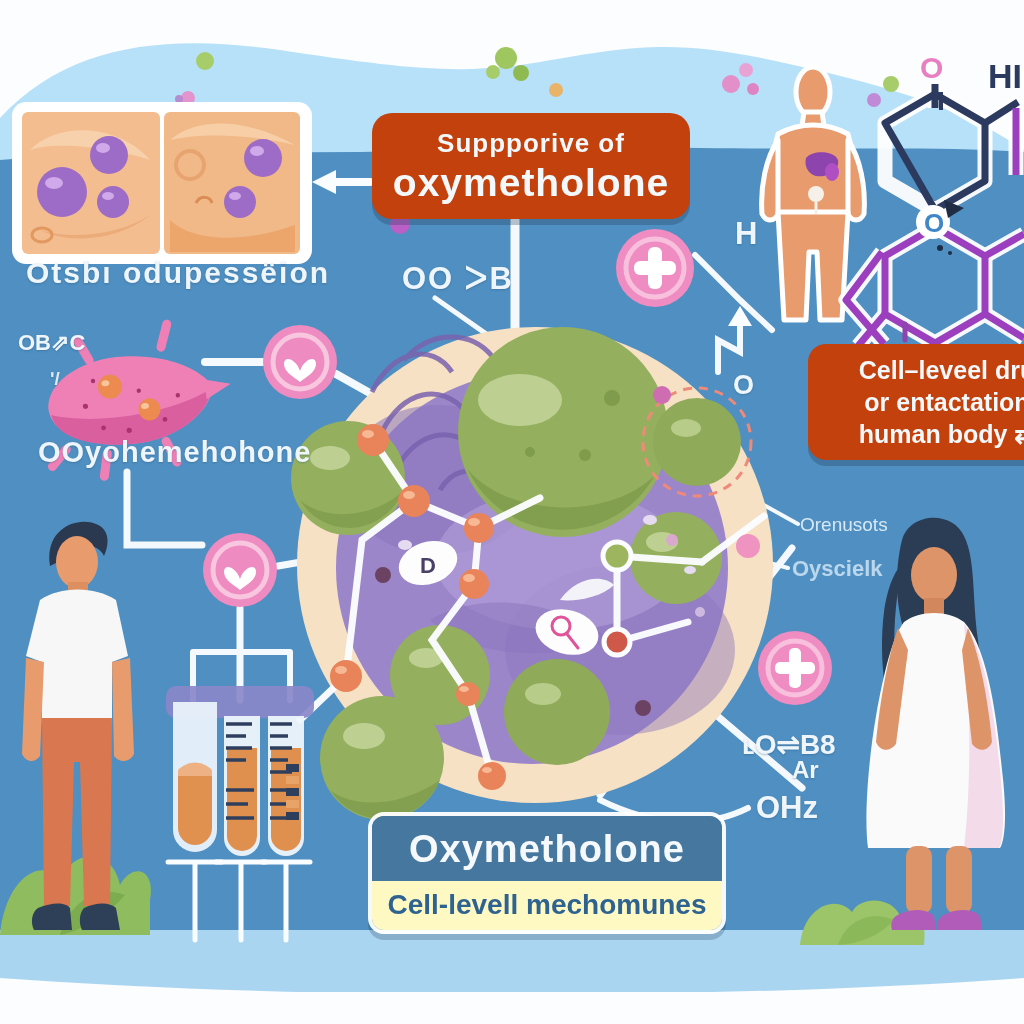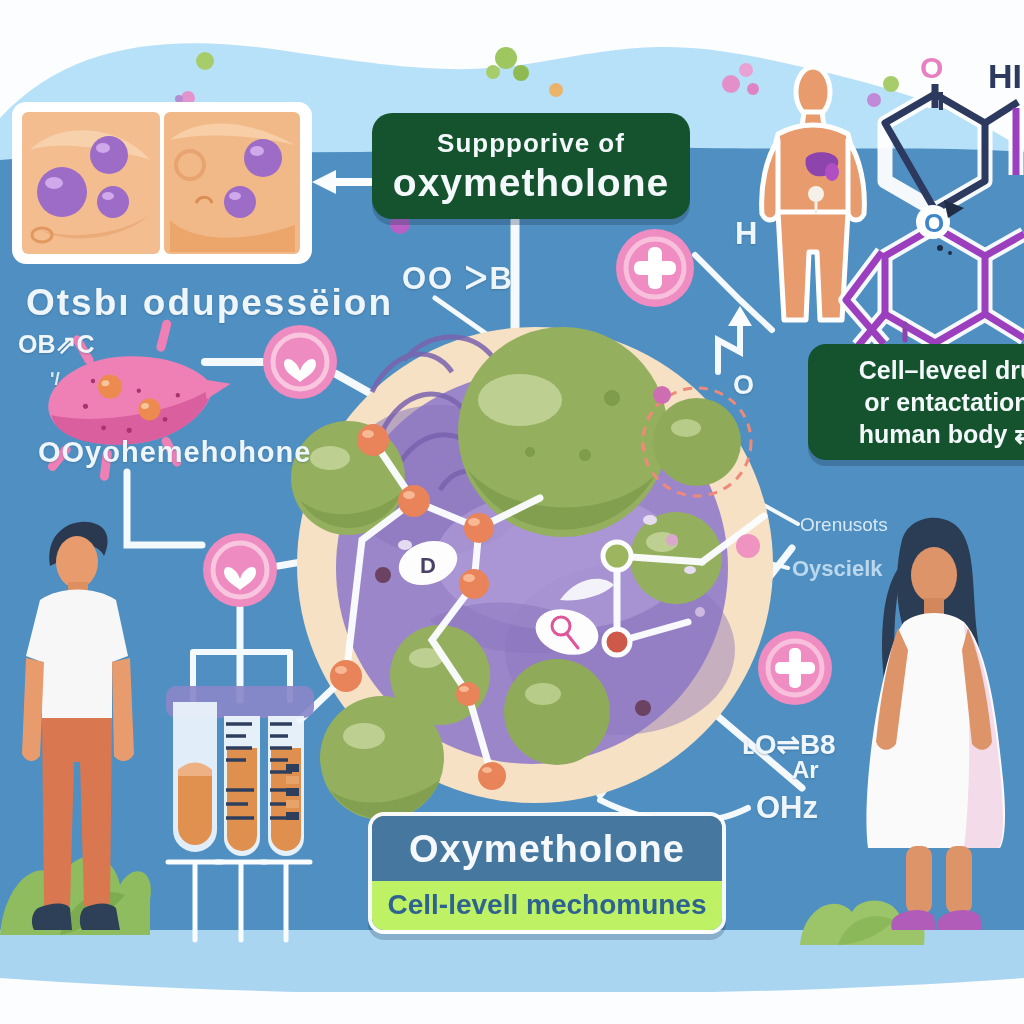--- a/index.html
+++ b/index.html
@@ -5,41 +5,41 @@
   html,body{margin:0;padding:0;}
   body{
     width:1024px;height:1024px;position:relative;overflow:hidden;
     background:#fcfdfe;
     font-family:"Liberation Sans",sans-serif;
   }
   #art{position:absolute;left:0;top:0;z-index:1;}
   .label{position:absolute;z-index:3;color:#eef6fb;font-weight:bold;
          text-shadow:0 1px 2px rgba(40,80,115,.35);white-space:nowrap;}
   .slate-box{
-    position:absolute;z-index:3;background:#14532d;border-radius:20px;
+    position:absolute;z-index:3;background:#c2410c;border-radius:20px;
     color:#f3f8fb;text-align:center;font-weight:bold;
     box-shadow:0 6px 0 rgba(32,62,92,.30);
     display:flex;flex-direction:column;justify-content:center;
   }
   #top-box{left:372px;top:113px;width:318px;height:106px;}
   #top-box .l1{font-size:26px;letter-spacing:1px;}
   #top-box .l2{font-size:39px;letter-spacing:1px;margin-top:2px;}
   #right-box{left:808px;top:344px;width:278px;height:116px;border-radius:18px;}
   #right-box div{font-size:25px;line-height:32px;}
   #bottom-box{
     position:absolute;z-index:3;left:368px;top:812px;width:350px;
     border:4px solid rgba(255,255,255,.95);border-radius:16px;overflow:hidden;
     box-shadow:0 6px 0 rgba(32,62,92,.25);text-align:center;font-weight:bold;
   }
   #bottom-box .title{background:#46779f;color:#f5f9fc;font-size:38px;
     padding:12px 0 10px 0;letter-spacing:1px;}
-  #bottom-box .subtitle{background:#bef264;color:#2e6391;font-size:28px;
+  #bottom-box .subtitle{background:#fef9c3;color:#2e6391;font-size:28px;
     padding:8px 0 9px 0;}
-  #inset-caption{left:26px;top:282px;font-size:37px;letter-spacing:2px;}
-  #ob-c{left:18px;top:330px;font-size:25px;}
+  #inset-caption{left:26px;top:256px;font-size:30px;letter-spacing:2px;}
+  #ob-c{left:18px;top:330px;font-size:22px;}
   #ob-c-marks{left:50px;top:368px;font-size:19px;opacity:.9;}
   #oxy-left{left:14px;top:436px;font-size:29px;letter-spacing:1px;margin-left:24px;}
   #oo-b{left:402px;top:260px;font-size:31px;letter-spacing:2px;}
   #h-label{left:735px;top:216px;font-size:31px;}
   #o-label{left:733px;top:370px;font-size:27px;}
   #orenusots{left:800px;top:514px;font-size:19px;font-weight:normal;
              color:rgba(235,245,250,.88);text-shadow:none;}
   #oyscielk{left:792px;top:556px;font-size:22px;
             color:rgba(205,228,245,.85);text-shadow:none;text-align:right;}
   #lo-b8{left:742px;top:728px;font-size:28px;}

